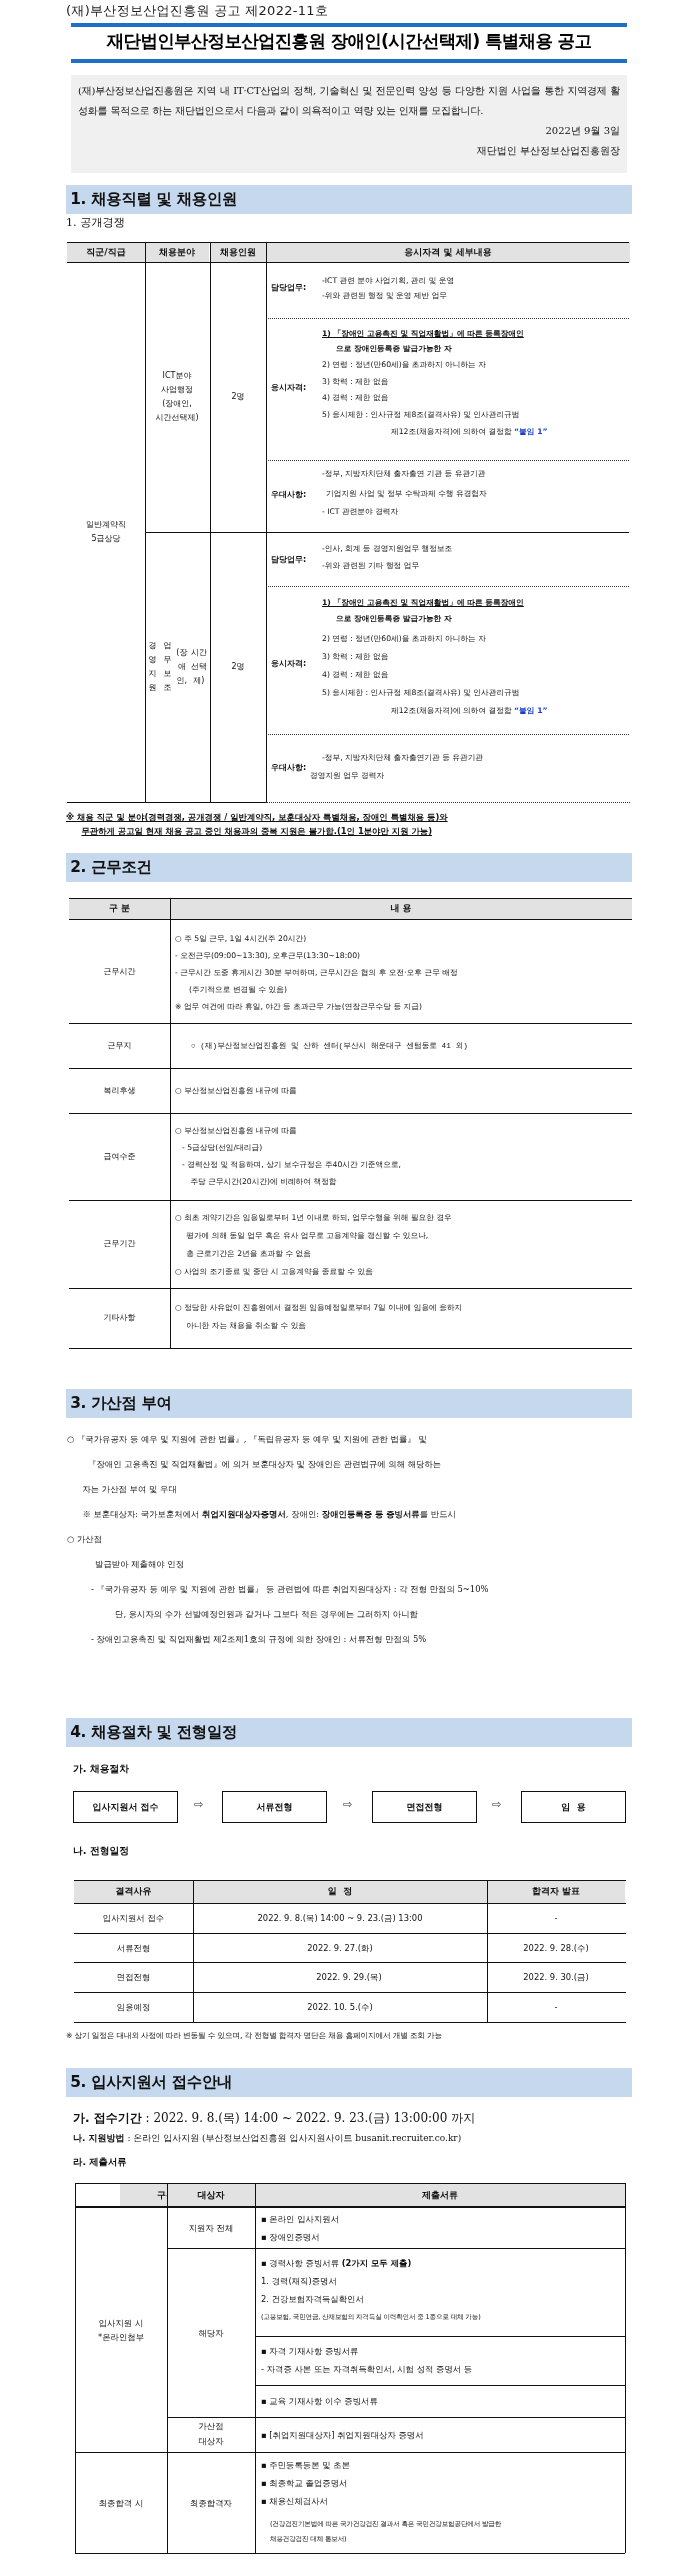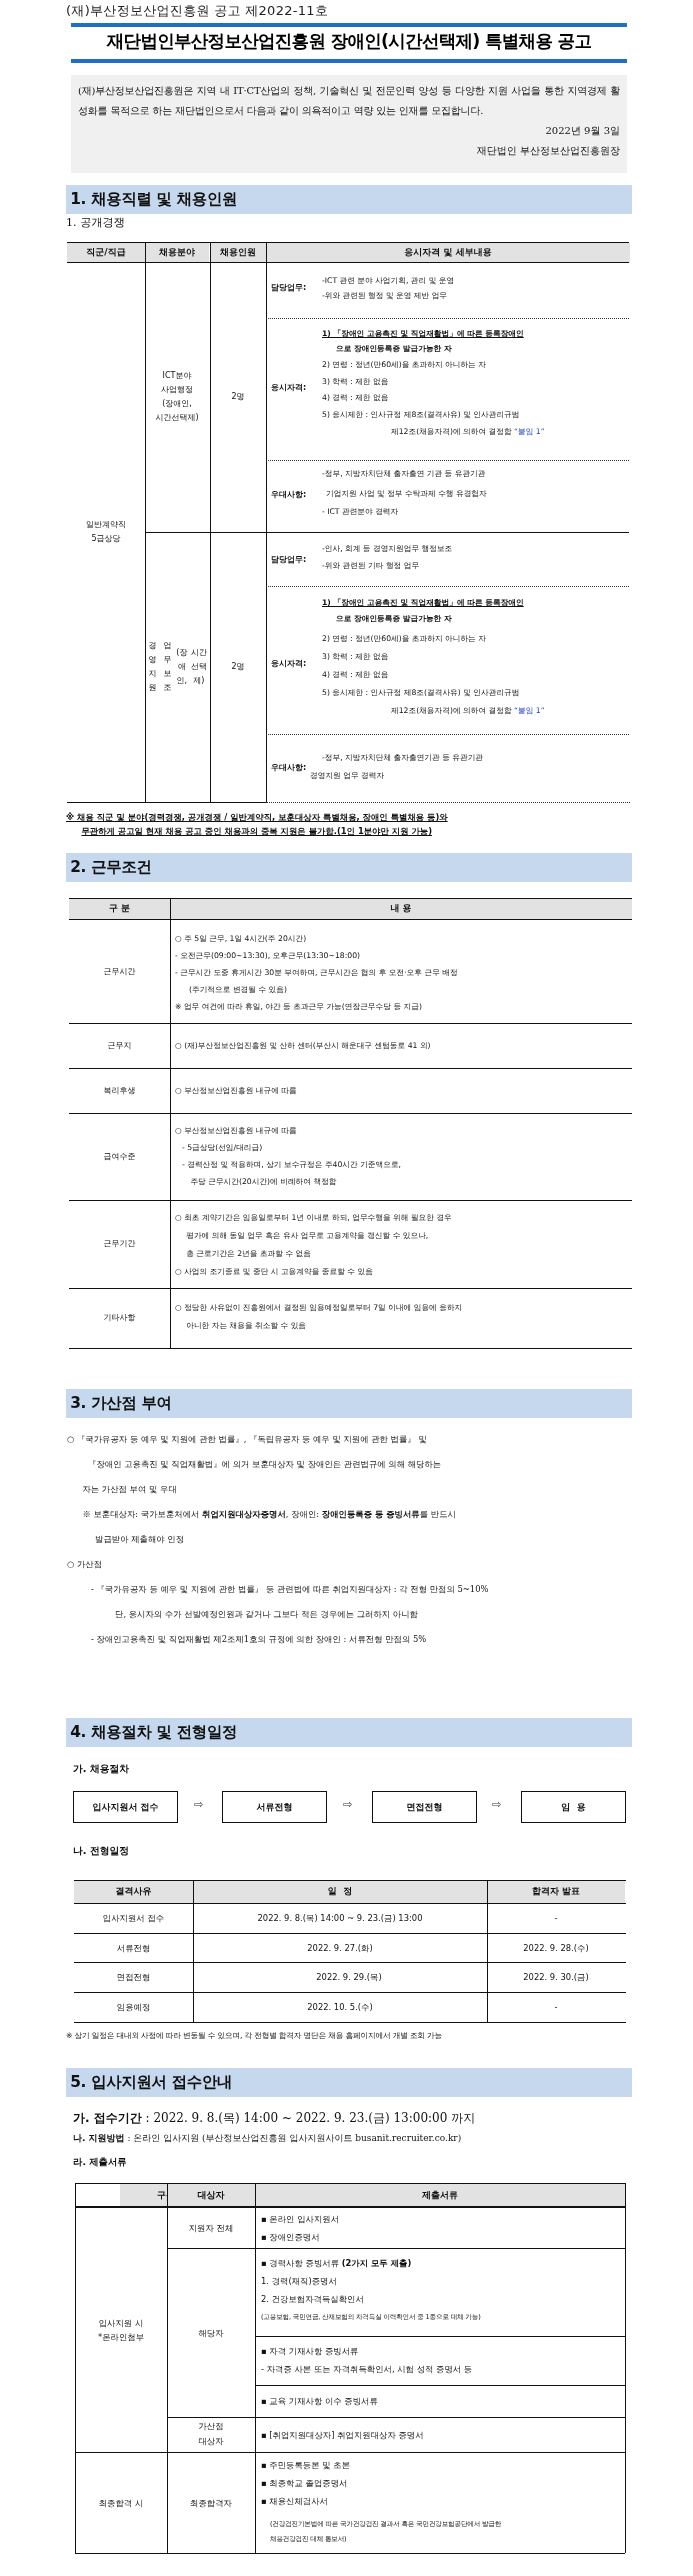--- a/index.html
+++ b/index.html
@@ -16,21 +16,21 @@
   .sub { font-size: 9.8px; font-weight: bold; color: #111; }
   .serif { font-family: "DejaVu Serif", "Liberation Serif", serif; }
   .line-h { position: absolute; height: 0; border-top: 1px solid #111; }
   .line-hd { position: absolute; height: 0; border-top: 0.7px dotted #333; }
   .line-v { position: absolute; width: 0; border-left: 0.7px solid #111; }
   .hdr { position: absolute; background: #e2e2e2; font-weight: bold; font-size: 9px; display: flex; align-items: center; justify-content: center; }
   .cell { position: absolute; display: flex; align-items: center; justify-content: center; text-align: center; font-size: 8px; line-height: 14px; }
   .txt { position: absolute; font-size: 7.7px; line-height: 14px; white-space: nowrap; }
   .lbl { position: absolute; font-size: 8px; font-weight: bold; white-space: nowrap; }
   .u { text-decoration: underline; font-weight: bold; }
-  .blue { color: #1a3fc9; font-weight: normal; }
+  .blue { color: #1a3fc9; font-weight: bold; }
   .b { font-weight: bold; }
   .warn { left: 66px; width: 566px; font-size: 8.4px; font-weight: bold; line-height: 14px; text-decoration: underline; }
   .flowbox { position: absolute; width: 105px; height: 32px; border: 1px solid #111; font-weight: bold; font-size: 9px; display: flex; align-items: center; justify-content: center; background: #fff; }
   .arrow { position: absolute; font-size: 11.2px; color: #333; }
   .small { font-size: 6.6px; letter-spacing: -0.2px; }
 </style>
 </head>
 <body>
 
 <div class="abs docno">(재)부산정보산업진흥원 공고 제2022-11호</div>
@@ -145,21 +145,21 @@
   <div class="cell" style="left:69px;top:919px;width:101px;height:105px;">근무시간</div>
   <div class="txt" style="left:175px;top:930px;line-height:17px;">
     <div>○ 주 5일 근무, 1일 4시간(주 20시간)</div>
     <div> - 오전근무(09:00~13:30), 오후근무(13:30~18:00)</div>
     <div> - 근무시간 도중 휴게시간 30분 부여하며, 근무시간은 협의 후 오전·오후 근무 배정</div>
     <div style="padding-left:14px">   (주기적으로 변경될 수 있음)</div>
     <div>※ 업무 여건에 따라 휴일, 야간 등 초과근무 가능(연장근무수당 등 지급)</div>
   </div>
 
   <div class="cell" style="left:69px;top:1023px;width:101px;height:45px;">근무지</div>
-  <div class="txt" style="left:175px;top:1039px;">○ (재)부산정보산업진흥원 및 산하 센터(부산시 해운대구 센텀동로 41 외)</div>
+  <div class="txt" style="left:191px;top:1039px;font-family:Liberation Mono, monospace;">○ (재)부산정보산업진흥원 및 산하 센터(부산시 해운대구 센텀동로 41 외)</div>
 
   <div class="cell" style="left:69px;top:1068px;width:101px;height:45px;">복리후생</div>
   <div class="txt" style="left:175px;top:1084px;">○ 부산정보산업진흥원 내규에 따름</div>
 
   <div class="cell" style="left:69px;top:1113px;width:101px;height:87px;">급여수준</div>
   <div class="txt" style="left:175px;top:1122px;line-height:17px;">
     <div>○ 부산정보산업진흥원 내규에 따름</div>
     <div style="padding-left:7px">  - 5급상당(선임/대리급)</div>
     <div style="padding-left:7px">  - 경력산정 및 적용하며, 상기 보수규정은 주40시간 기준액으로,</div>
     <div style="padding-left:15.4px">    주당 근무시간(20시간)에 비례하여 책정함</div>
@@ -180,22 +180,22 @@
   </div>
 </div>
 
 <div class="abs sec" style="top:1389px">3. 가산점 부여</div>
 
 <div class="abs serif" style="left:67px;top:1427px;width:566px;font-size:8.4px;line-height:25px;">
   <div>○ 『국가유공자 등 예우 및 지원에 관한 법률』, 『독립유공자 등 예우 및 지원에 관한 법률』 및</div>
   <div style="padding-left:21px">『장애인 고용촉진 및 직업재활법』에 의거 보훈대상자 및 장애인은 관련법규에 의해 해당하는</div>
   <div style="padding-left:15.4px">자는 가산점 부여 및 우대</div>
   <div style="padding-left:15.4px"><span>※ 보훈대상자: 국가보훈처에서 </span><b>취업지원대상자증명서</b><span>, 장애인: </span><b>장애인등록증 등 증빙서류</b><span>를 반드시</span></div>
+  <div>○ 가산점</div>
   <div style="padding-left:28px">발급받아 제출해야 인정</div>
-  <div>○ 가산점</div>
   <div style="padding-left:24px">- 『국가유공자 등 예우 및 지원에 관한 법률』 등 관련법에 따른 취업지원대상자 : 각 전형 만점의 5~10%</div>
   <div style="padding-left:48px">단, 응시자의 수가 선발예정인원과 같거나 그보다 적은 경우에는 그러하지 아니함</div>
   <div style="padding-left:24px">- 장애인고용촉진 및 직업재활법 제2조제1호의 규정에 의한 장애인 : 서류전형 만점의 5%</div>
 </div>
 
 <div class="abs sec" style="top:1718px">4. 채용절차 및 전형일정</div>
 <div class="abs sub" style="left:73px;top:1763px;">가. 채용절차</div>
 
 <div>
   <div class="flowbox" style="left:73px;top:1791px;">입사지원서 접수</div>

